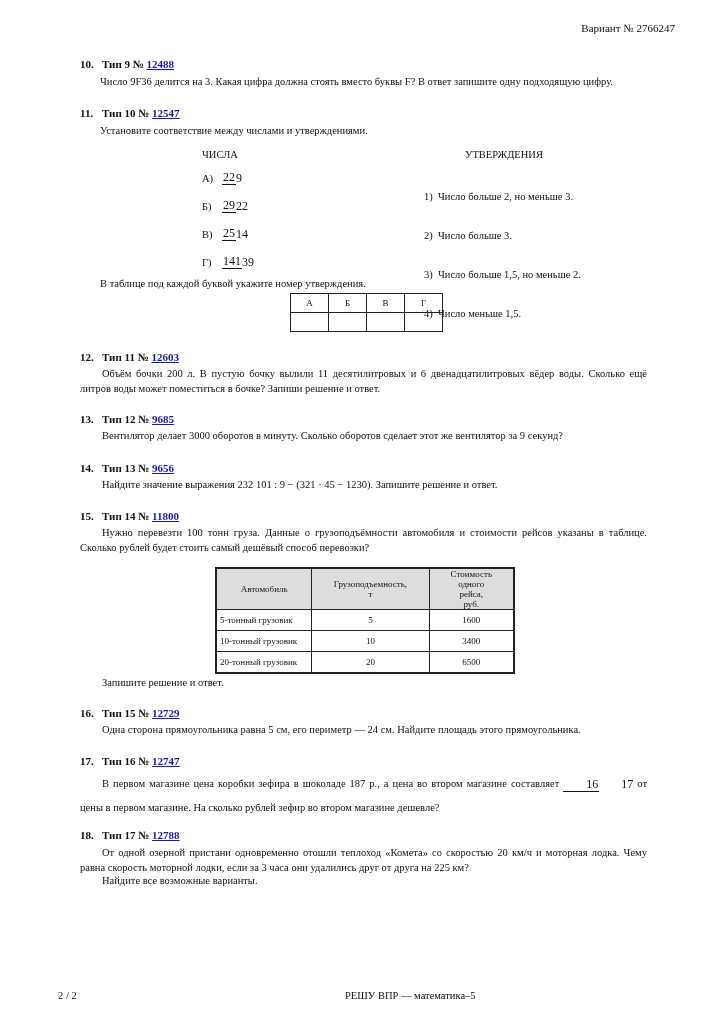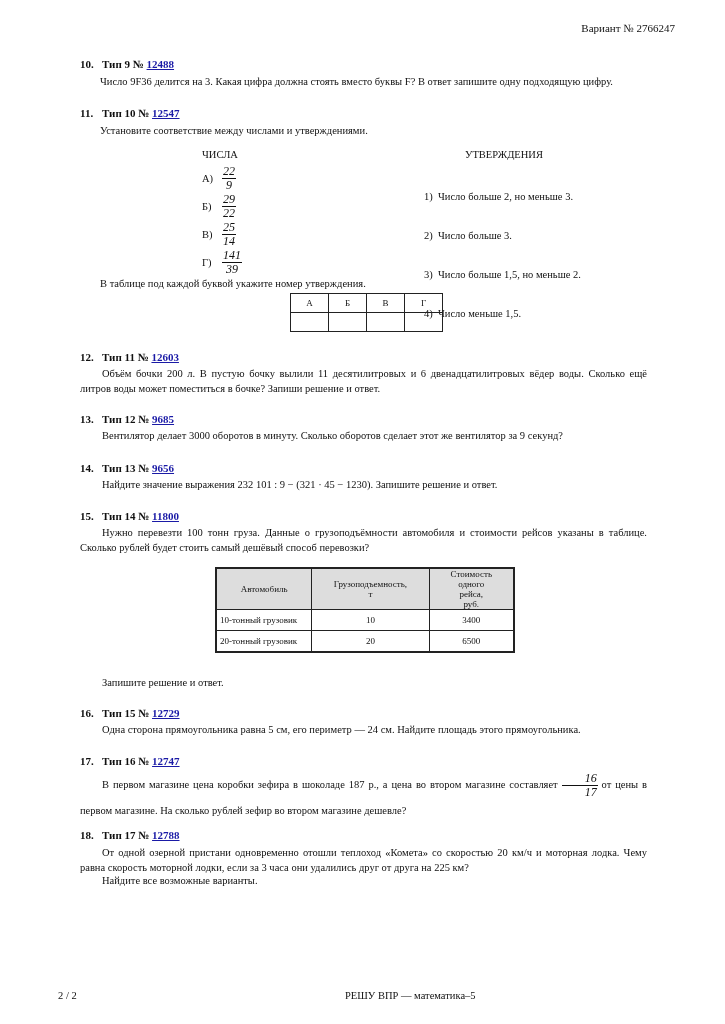--- a/index.html
+++ b/index.html
@@ -4,21 +4,21 @@
 <style>
   html,body{margin:0;padding:0;background:#fff;}
   body{width:725px;height:1024px;position:relative;overflow:hidden;font-family:"Liberation Serif","DejaVu Serif",serif;color:#111;font-size:10.5px;}
   .abs{position:absolute;}
   .header{top:22px;right:50px;font-size:11px;}
   .q-head{left:80px;font-weight:bold;font-size:11px;}
   .q-head a{color:#1a1aa6;text-decoration:underline;font-weight:bold;}
   .q-head .num{display:inline-block;width:22px;}
   .para{left:78px;width:567px;line-height:15px;text-align:justify;}
   .indent{text-indent:22px;}
-  .frac{display:inline-flex;flex-direction:column;align-items:center;vertical-align:middle;font-size:12px;line-height:13px;font-style:italic;}
+  .frac{display:inline-flex;flex-direction:row;align-items:center;vertical-align:middle;font-size:12px;line-height:13px;}
   .frac .top{border-bottom:1px solid #111;padding:0 1px;}
   table{border-collapse:collapse;}
   .ans td{border:1px solid #222;width:35px;height:16px;text-align:center;font-size:9px;}
   .trans th,.trans td{border:1px solid #222;font-size:9px;height:20px;}
   .trans th{background:#ddd;font-weight:normal;padding:0 21px;}
   .trans td{padding:0 3px;}
   .trans{border:2px solid #222;}
   .footer{top:990px;font-size:10.5px;}
 </style>
 </head>
@@ -115,20 +115,25 @@
 <div class="abs para indent" style="top:525px;left:80px">Нужно перевезти 100 тонн груза. Данные о грузоподъёмности автомобиля и стоимости рейсов указаны в таблице. Сколько рублей будет стоить самый дешёвый способ перевозки?</div>
 
 <table class="abs trans" style="left:215px;top:567px;width:300px">
   <tbody>
       <tr>
     <th style="width:92px">Автомобиль</th>
     <th style="width:80px">Грузоподъемность, т</th>
     <th>Стоимость одного рейса, руб.</th>
   </tr>
   <tr>
+    <td>5-тонный грузовик</td>
+    <td style="text-align:center">5</td>
+    <td style="text-align:center">1600</td>
+  </tr>
+  <tr>
     <td>10-тонный грузовик</td>
     <td style="text-align:center">10</td>
     <td style="text-align:center">3400</td>
   </tr>
   <tr>
     <td>20-тонный грузовик</td>
     <td style="text-align:center">20</td>
     <td style="text-align:center">6500</td>
   </tr>
 </tbody>

